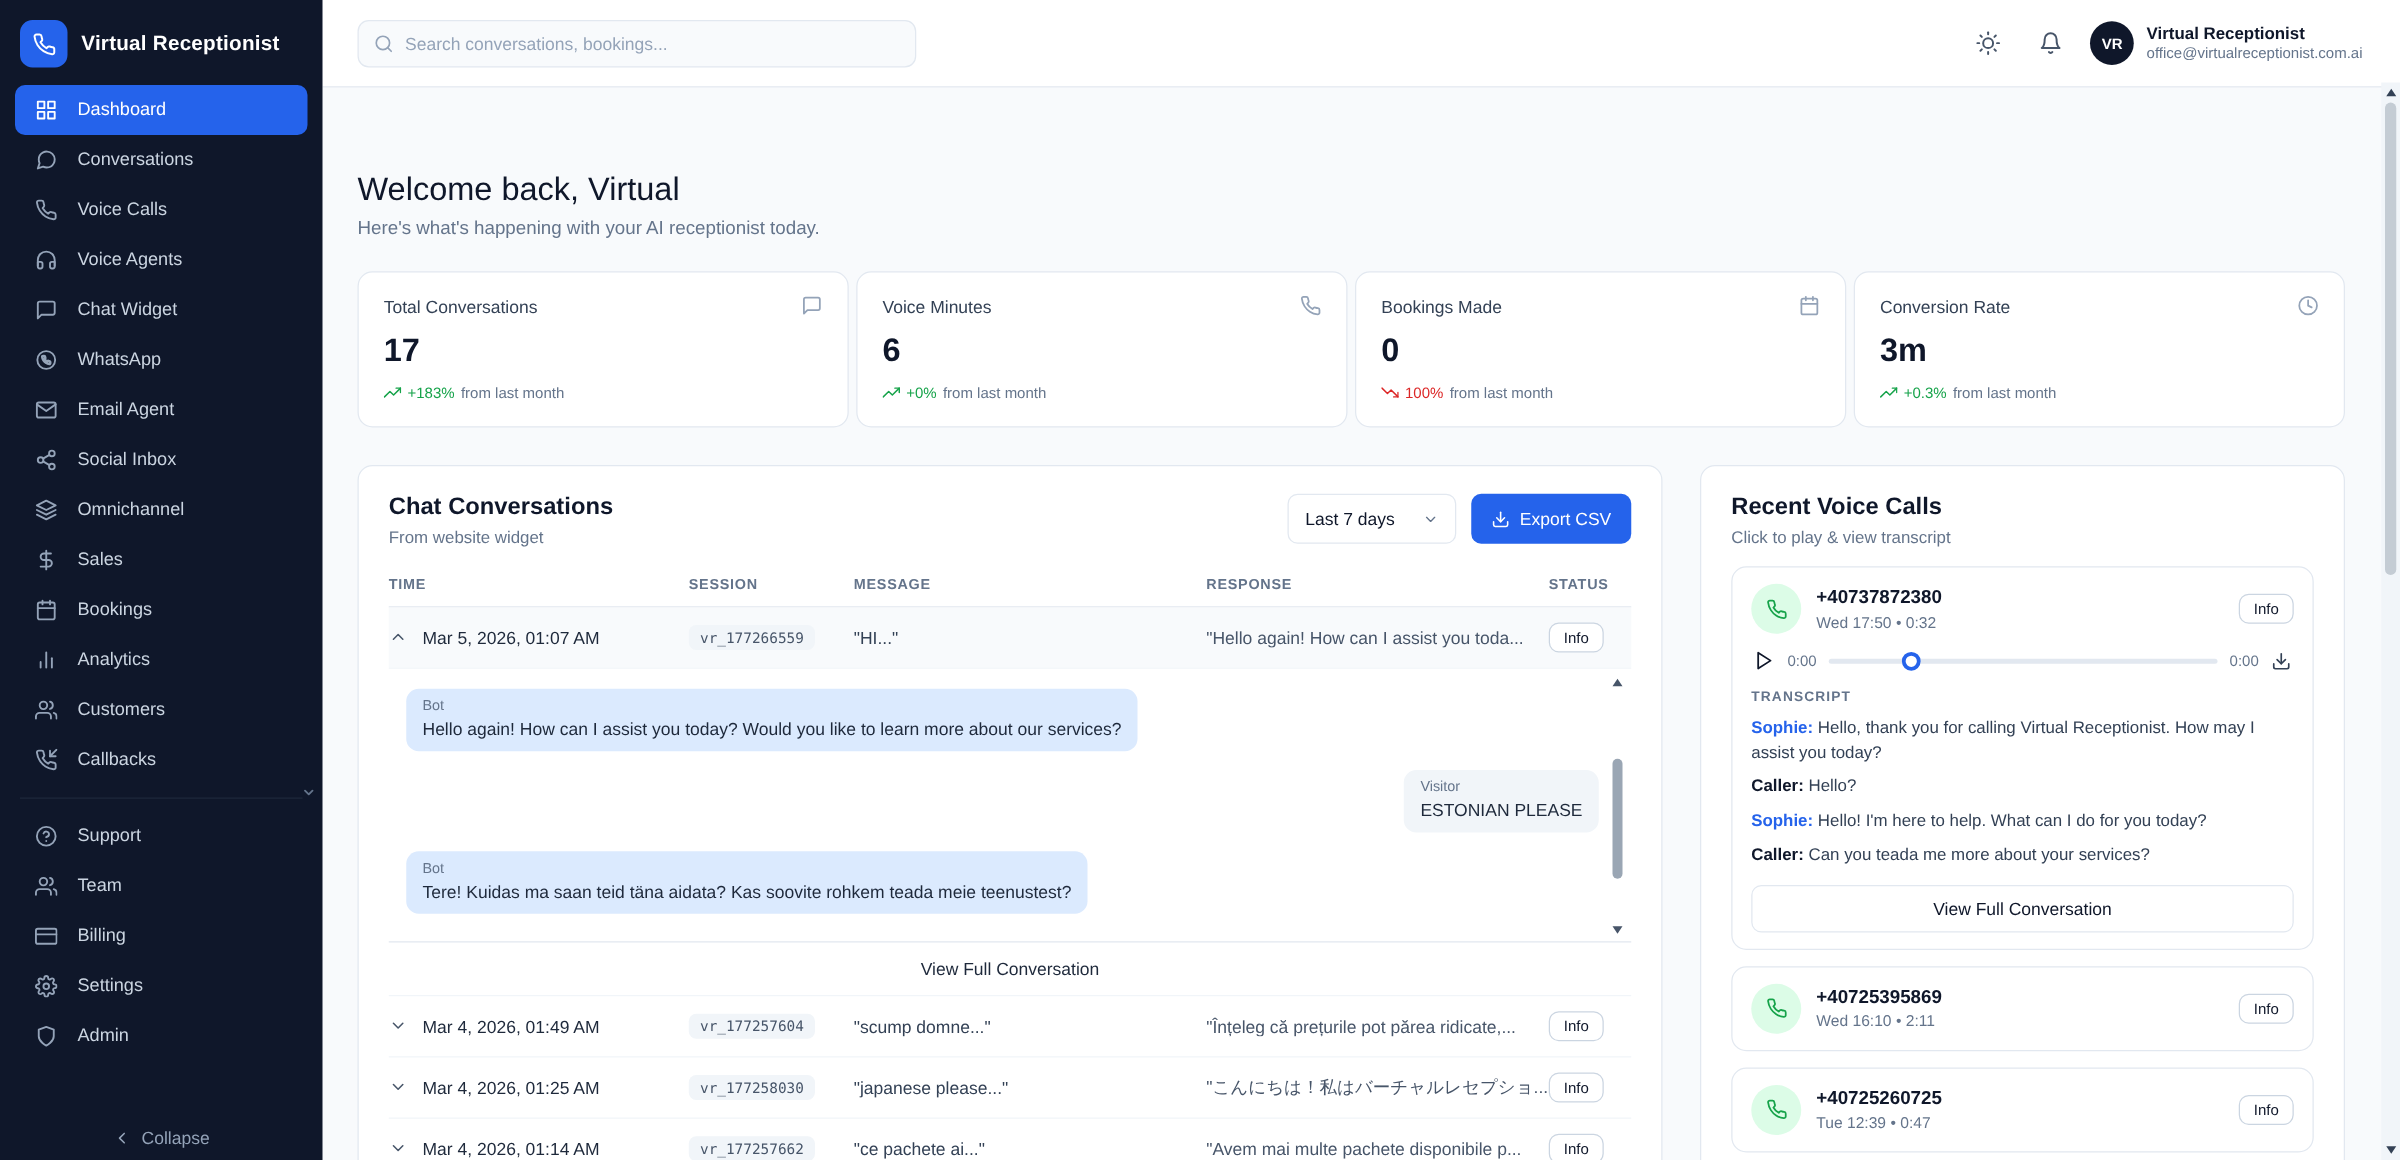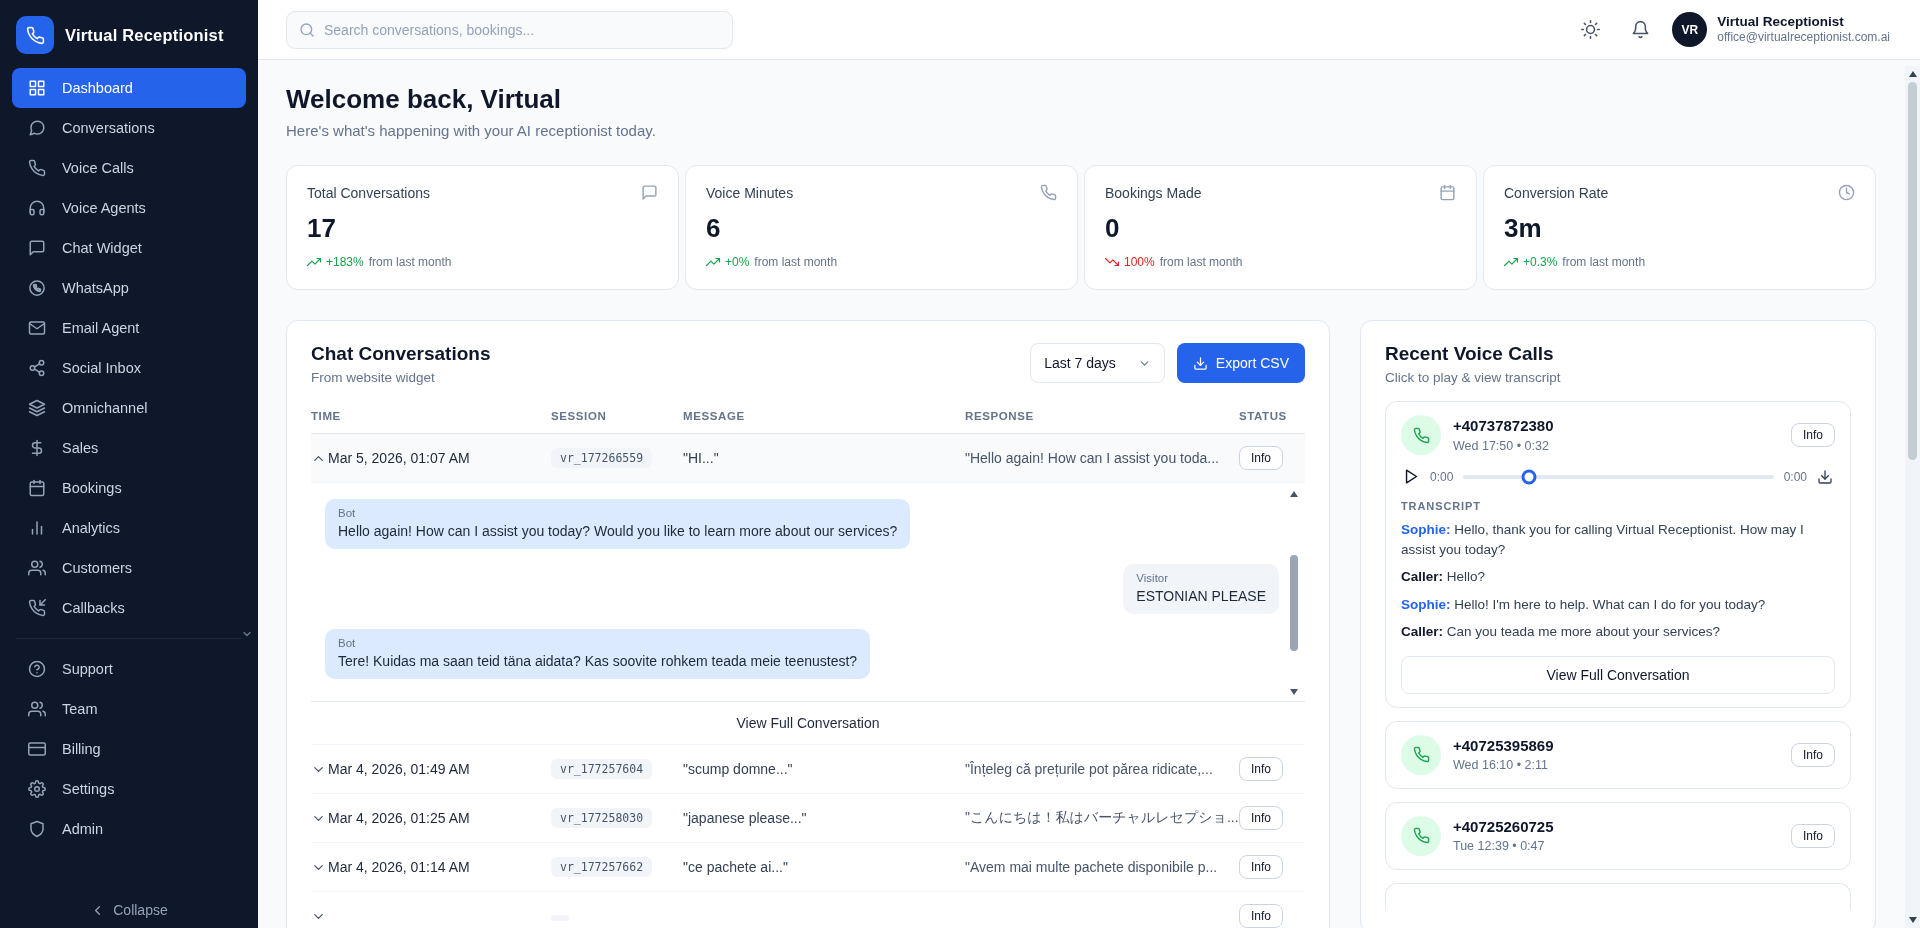--- a/index.html
+++ b/index.html
@@ -19,36 +19,36 @@
   .nav-item.active { background: #2563eb; color: #fff; }
   .nav-item.active svg { color: #fff; }
   .side-divider { height: 1px; background: #1e293b; margin: 10px 16px; }
   .nav-scroll-indicator { position: absolute; right: 5px; top: 628px; color: #64748b; }
   .nav-scroll-indicator svg { width: 12px; height: 12px; }
   .collapse-btn { margin-top: auto; margin-bottom: 2px; align-self: center; display: flex; align-items: center; gap: 8px; background: none; border: none; color: #94a3b8; font-size: 14px; font-family: inherit; cursor: pointer; padding: 8px 12px; }
   .collapse-btn svg { width: 15px; height: 15px; }
 
   
   .main-col { flex: 1; min-width: 0; display: flex; flex-direction: column; }
-  .topbar { height: 60px; background: #fff; border-bottom: 1px solid #e2e8f0; display: flex; align-items: center; padding: 0 30px 0 28px; flex-shrink: 0; }
+  .topbar { height: 70px; background: #fff; border-bottom: 1px solid #e2e8f0; display: flex; align-items: center; padding: 0 30px 0 28px; flex-shrink: 0; }
   .search-box { width: 447px; height: 38px; background: #f8fafc; border: 1px solid #e2e8f0; border-radius: 9px; display: flex; align-items: center; gap: 9px; padding: 0 12px; color: #94a3b8; }
   .search-box svg { width: 16px; height: 16px; flex-shrink: 0; }
   .search-box input { border: none; outline: none; background: transparent; font-family: inherit; font-size: 14px; color: #0f172a; flex: 1; }
   .search-box input::placeholder { color: #94a3b8; }
   .topbar-right { margin-left: auto; display: flex; align-items: center; gap: 14px; }
   .icon-btn { width: 36px; height: 36px; border: none; background: none; border-radius: 8px; display: flex; align-items: center; justify-content: center; color: #475569; cursor: pointer; }
   .icon-btn svg { width: 19px; height: 19px; }
   .user-chip { display: flex; align-items: center; gap: 10px; cursor: pointer; }
   .avatar { width: 35px; height: 35px; border-radius: 50%; background: #0f172a; color: #fff; font-size: 12px; font-weight: 700; display: flex; align-items: center; justify-content: center; }
   .user-meta { display: flex; flex-direction: column; line-height: 1.25; }
   .user-name { font-size: 13.5px; font-weight: 700; color: #0f172a; }
   .user-email { font-size: 12px; color: #64748b; }
 
   .content { flex: 1; overflow: hidden; padding: 24px 44px 0 28px; }
-  .page-title { font-size: 26px; font-weight: 700; color: #0f172a; }
+  .page-title { font-size: 26px; font-weight: 400; color: #0f172a; margin-top: 42px; }
   .page-subtitle { margin-top: 7px; font-size: 15px; color: #64748b; }
 
   
   .stats-row { display: grid; grid-template-columns: repeat(4, 1fr); gap: 6px; margin-top: 26px; }
   .stat-card { background: #fff; border: 1px solid #e2e8f0; border-radius: 12px; padding: 18px 20px 20px 20px; }
   .stat-top { display: flex; align-items: center; justify-content: space-between; }
   .stat-label { font-size: 14px; color: #334155; }
   .stat-icon { color: #94a3b8; }
   .stat-icon svg { width: 17px; height: 17px; }
   .stat-value { margin-top: 12px; font-size: 26px; font-weight: 700; color: #0f172a; }
@@ -71,21 +71,21 @@
   .export-btn svg { width: 15px; height: 15px; }
 
   
   .conv-table { margin-top: 14px; }
   .trow { display: grid; grid-template-columns: 240px 132px 282px 1fr 66px; align-items: center; }
   .trow.thead { border-bottom: 1px solid #e2e8f0; padding: 11px 0; }
   .th { font-size: 11.5px; font-weight: 600; letter-spacing: .6px; color: #64748b; }
   .trow.body { padding: 12px 0; border-top: 1px solid #f1f5f9; cursor: pointer; }
   .trow.body.first { border-top: none; }
   .trow.expanded-head { background: #f8fafc; }
-  .time-cell { display: flex; align-items: flex-end; gap: 2px; }
+  .time-cell { display: flex; align-items: flex-start; gap: 12px; }
   .chev { color: #475569; display: flex; }
   .chev svg { width: 15px; height: 15px; }
   .time-text { font-size: 14px; color: #1e293b; }
   .session-pill { display: inline-block; background: #f1f5f9; color: #475569; font-family: "DejaVu Sans Mono", monospace; font-size: 11.5px; padding: 3px 9px; border-radius: 6px; }
   .cell.msg { font-size: 14px; color: #334155; white-space: nowrap; overflow: hidden; padding-right: 14px; }
   .cell.resp { font-size: 14px; color: #475569; white-space: nowrap; overflow: hidden; padding-right: 14px; }
   .cell.status { display: flex; justify-content: flex-start; }
   .info-badge { display: inline-block; border: 1px solid #cbd5e1; border-radius: 8px; background: #fff; font-size: 12px; font-weight: 500; color: #0f172a; padding: 4px 11px; cursor: pointer; }
 
   

